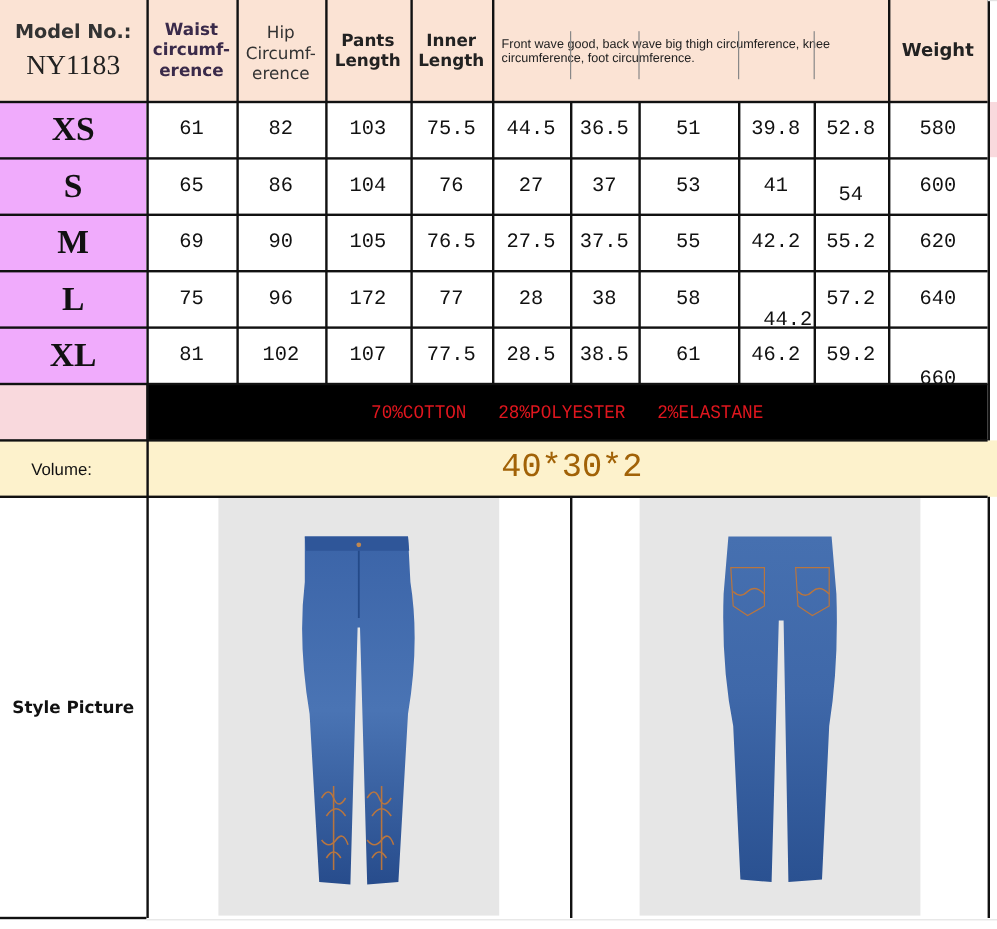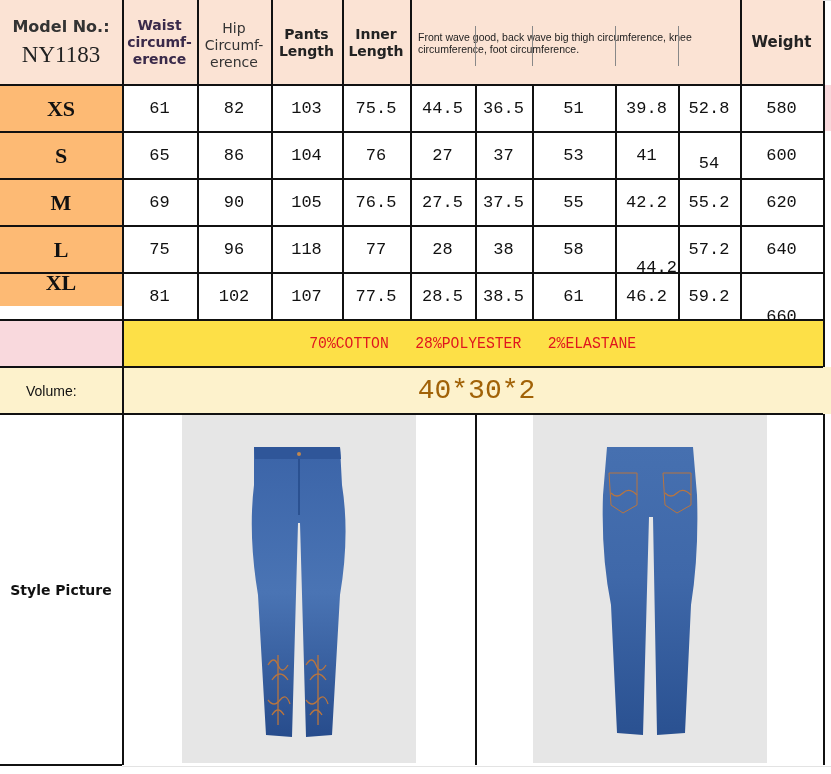--- a/index.html
+++ b/index.html
@@ -1,20 +1,20 @@
 <!DOCTYPE html>
 <html><head>
 <meta charset="utf-8">
 <style>
   html, body { margin:0; padding:0; background:#ffffff; }
   body { width:831px; height:774px; position:relative; overflow:hidden; font-family:"Liberation Sans", sans-serif; }
   .abs { position:absolute; box-sizing:border-box; }
   .cell { display:flex; align-items:center; justify-content:center; text-align:center; box-sizing:border-box; position:absolute; }
   .hdr { background:#fbe3d4; }
-  .size { background:#fdba74; font-family:"Liberation Serif", serif; font-weight:bold; font-size:22px; color:#111; }
+  .size { background:#f0abfc; font-family:"Liberation Serif", serif; font-weight:bold; font-size:28px; color:#111; }
   .val { background:#ffffff; font-family:"Liberation Mono", monospace; font-size:17px; color:#111; }
   .hdr-text { font-family:"DejaVu Sans", sans-serif; font-weight:bold; font-size:14px; line-height:17px; color:#222; }
   .vline { position:absolute; width:1.5px; background:#111; }
   .hline { position:absolute; height:1.5px; background:#111; }
   .gline { position:absolute; background:#e3e3e3; }
   .jeans-bg { position:absolute; background:#e6e6e6; }
 </style>
 </head>
 <body>
 
@@ -81,43 +81,43 @@
     <div class="cell val" style="left: 342px; top: 179px; width: 68px; height: 47px;">76.5</div>
     <div class="cell val" style="left: 410px; top: 179px; width: 65px; height: 47px;">27.5</div>
     <div class="cell val" style="left: 475px; top: 179px; width: 57px; height: 47px;">37.5</div>
     <div class="cell val" style="left: 532px; top: 179px; width: 83px; height: 47px;">55</div>
     <div class="cell val" style="left: 615px; top: 179px; width: 63px; height: 47px;">42.2</div>
     <div class="cell val" style="left: 678px; top: 179px; width: 62px; height: 47px;">55.2</div>
     <div class="cell val" style="left: 740px; top: 179px; width: 83px; height: 47px;">620</div>
     <div class="cell size" style="left: 0px; top: 226px; width: 122px; height: 47px;">L</div>
     <div class="cell val" style="left: 122px; top: 226px; width: 75px; height: 47px;">75</div>
     <div class="cell val" style="left: 197px; top: 226px; width: 74px; height: 47px;">96</div>
-    <div class="cell val" style="left: 271px; top: 226px; width: 71px; height: 47px;">118</div>
+    <div class="cell val" style="left: 271px; top: 226px; width: 71px; height: 47px;">172</div>
     <div class="cell val" style="left: 342px; top: 226px; width: 68px; height: 47px;">77</div>
     <div class="cell val" style="left: 410px; top: 226px; width: 65px; height: 47px;">28</div>
     <div class="cell val" style="left: 475px; top: 226px; width: 57px; height: 47px;">38</div>
     <div class="cell val" style="left: 532px; top: 226px; width: 83px; height: 47px;">58</div>
     <div class="cell val" style="left: 615px; top: 244px; width: 83px; height: 47px;">44.2</div>
     <div class="cell val" style="left: 678px; top: 226px; width: 62px; height: 47px;">57.2</div>
     <div class="cell val" style="left: 740px; top: 226px; width: 83px; height: 47px;">640</div>
-    <div class="cell size" style="left: 0px; top: 259px; width: 122px; height: 47px;">XL</div>
+    <div class="cell size" style="left: 0px; top: 273px; width: 122px; height: 47px;">XL</div>
     <div class="cell val" style="left: 122px; top: 273px; width: 75px; height: 47px;">81</div>
     <div class="cell val" style="left: 197px; top: 273px; width: 74px; height: 47px;">102</div>
     <div class="cell val" style="left: 271px; top: 273px; width: 71px; height: 47px;">107</div>
     <div class="cell val" style="left: 342px; top: 273px; width: 68px; height: 47px;">77.5</div>
     <div class="cell val" style="left: 410px; top: 273px; width: 65px; height: 47px;">28.5</div>
     <div class="cell val" style="left: 475px; top: 273px; width: 57px; height: 47px;">38.5</div>
     <div class="cell val" style="left: 532px; top: 273px; width: 83px; height: 47px;">61</div>
     <div class="cell val" style="left: 615px; top: 273px; width: 63px; height: 47px;">46.2</div>
     <div class="cell val" style="left: 678px; top: 273px; width: 62px; height: 47px;">59.2</div>
     <div class="cell val" style="left: 740px; top: 273px; width: 83px; height: 47px; margin-top: 20px;">660</div>
   </div>
 
 <div class="abs" style="left:0;top:320px;width:122px;height:47px;background:#f9d9dd;"></div>
-<div class="cell" style="left:122px;top:320px;width:701px;height:47px;background:#fde047;">
+<div class="cell" style="left:122px;top:320px;width:701px;height:47px;background:#000000;">
   <span style="font-family:'Liberation Mono',monospace;font-size:16px;color:#e0161e;white-space:pre;transform:scaleX(0.92);">70%COTTON   28%POLYESTER   2%ELASTANE</span>
 </div>
 
 <div class="cell" style="left:0;top:367px;width:122px;height:47px;background:#fdf2cc;justify-content:flex-start;padding-left:26px;">
   <span style="font-family:'Liberation Sans',sans-serif;font-size:14px;color:#111;">Volume:</span>
 </div>
 <div class="cell" style="left:122px;top:367px;width:709px;height:47px;background:#fdf2cc;">
   <span style="font-family:Liberation Mono, monospace;font-size:28px;color:#a16207;">40*30*2</span>
 </div>
 

